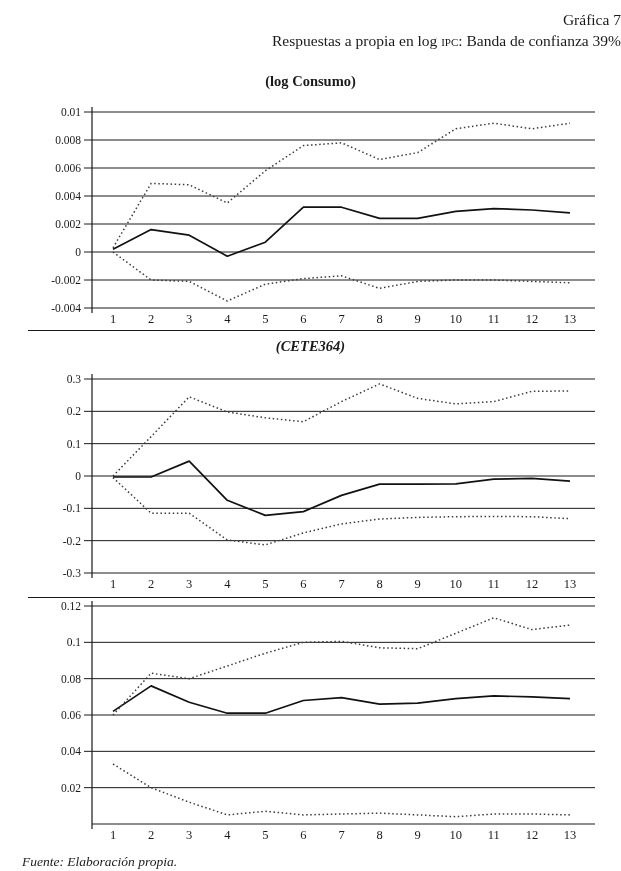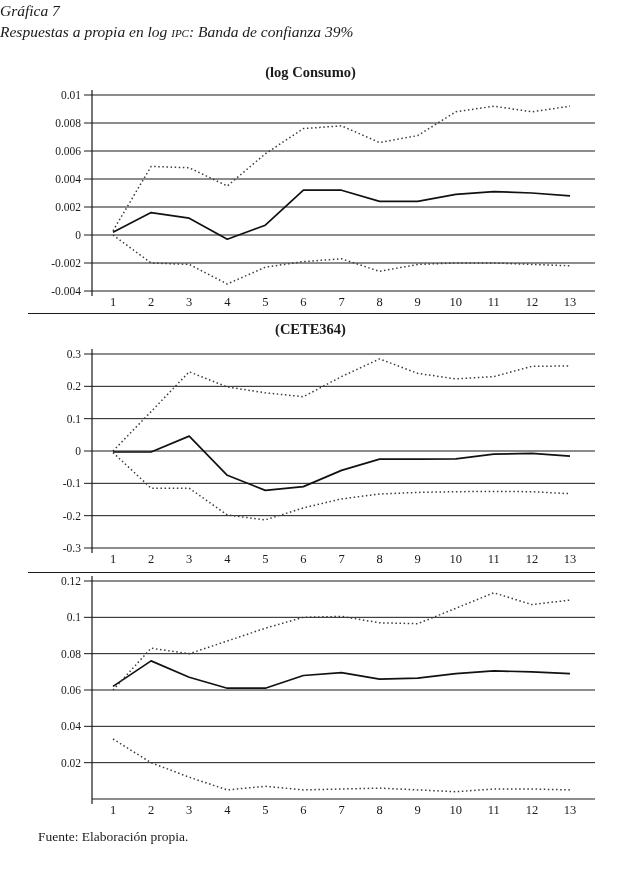--- a/index.html
+++ b/index.html
@@ -1,33 +1,33 @@
 <!DOCTYPE html>
 <html><head>
 <meta charset="utf-8">
 <style>
   html,body { margin:0; padding:0; }
   body {
     width:621px; height:871px; background:#ffffff; color:#1a1a1a;
     font-family:"Liberation Serif", serif; overflow:hidden; position:relative;
   }
-  .header { text-align:left; font-size:15.5px; line-height:21px;font-style:italic; }
+  .header { padding-top:9px; text-align:right; font-size:15.5px; line-height:21px; }
   .sc { font-variant:small-caps; }
   .chart-title {
     text-align:center; font-weight:bold; font-size:14.5px;
-    margin:8px; line-height:18px;
+    margin:16px; line-height:18px;
   }
   .panel-1 .chart-title { margin-top:21px; }
-  .panel-2 .chart-title, .panel-3 .chart-title { margin-top:6px; }
+  .panel-2 .chart-title, .panel-3 .chart-title { margin-top:6px;font-style:italic; }
   svg { display:block; }
   .separator {
     border:0; border-top:1.4px solid #1a1a1a;
     margin:2px 26px 0 28px; height:0;
   }
-  .footer { margin:8px 0 0 38px; font-size:13.5px; }
+  .footer { margin:8px 0 0 22px; font-size:13.5px;font-style:italic; }
 
   .gridline { stroke:#1a1a1a; stroke-width:1; }
   .axis-line { stroke:#1a1a1a; stroke-width:1.2; }
   .ytick { stroke:#1a1a1a; stroke-width:1; }
   .ylab { font-family:"Liberation Serif", serif; font-size:11.5px; fill:#1a1a1a; }
   .xlab { font-family:"Liberation Serif", serif; font-size:12.5px; fill:#1a1a1a; }
   .s-solid { fill:none; stroke:#111111; stroke-width:1.7; stroke-linejoin:round; }
   .s-dotted { fill:none; stroke:#3a3a3a; stroke-width:1.5; stroke-dasharray:1.5 2.6; stroke-linejoin:round; }
 </style>
 </head>

